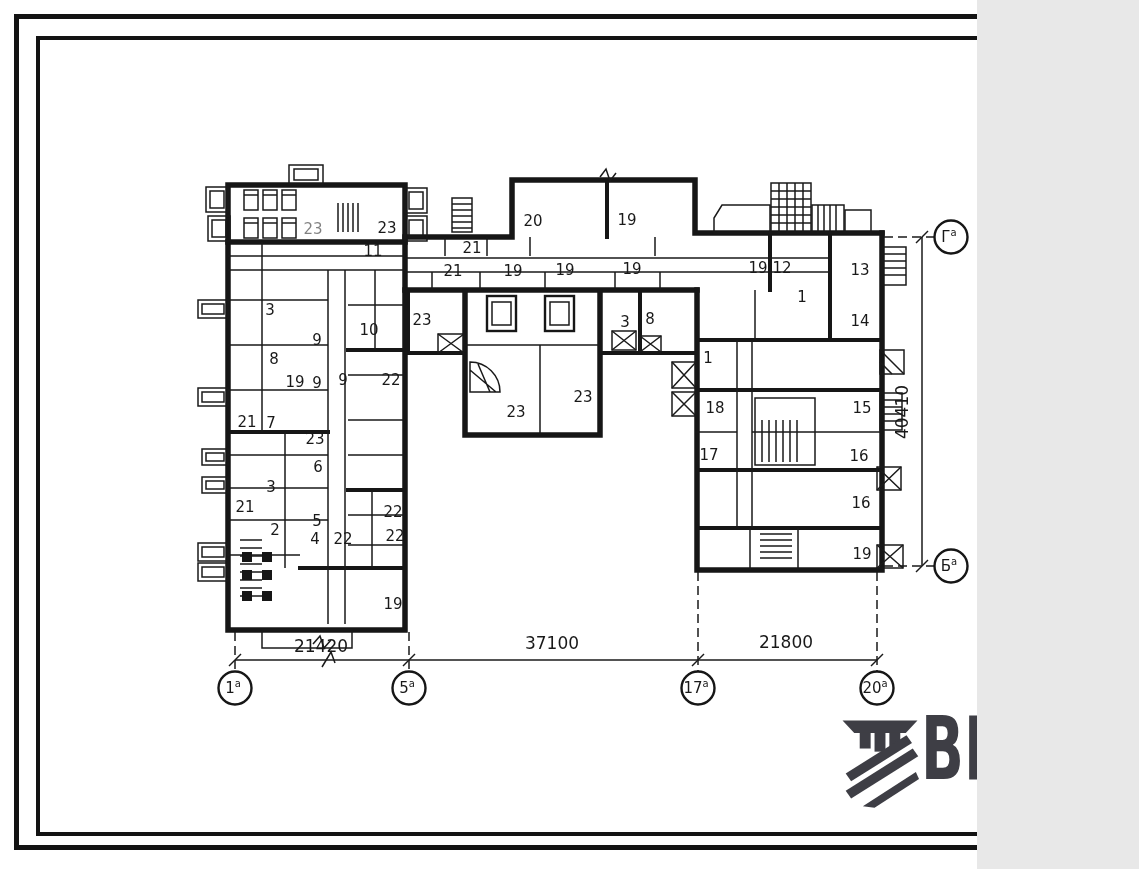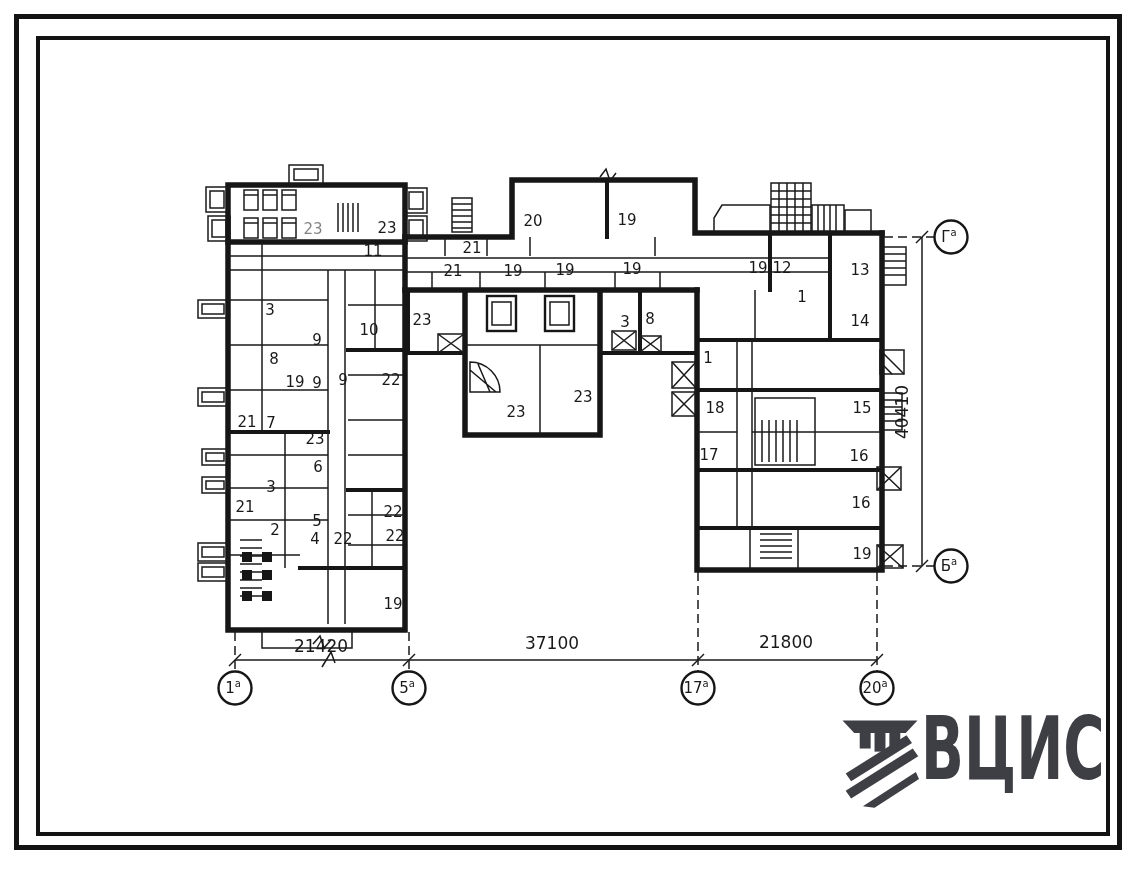--- a/index.html
+++ b/index.html
@@ -1,16 +1,16 @@
 <!DOCTYPE html>
 <html><head>
 <meta charset="utf-8">
 <style>
   html,body{margin:0;padding:0;background:#e8e8e8;}
-  #page{position:relative;width:1139px;height:869px;background:#ffffff;overflow:hidden;
+  #page{position:relative;width:977px;height:869px;background:#ffffff;overflow:hidden;
         font-family:"DejaVu Sans",sans-serif;}
   .frame-outer{position:absolute;left:14px;top:14px;width:1098px;height:826px;border:5px solid #131313;}
   .frame-inner{position:absolute;left:36px;top:36px;width:1066px;height:792px;border:4px solid #131313;}
   #plan-svg{position:absolute;left:0;top:0;}
   
   .w5{stroke:#161616;stroke-width:5.5;fill:none;stroke-linecap:square}
   .w4{stroke:#161616;stroke-width:4;fill:none;stroke-linecap:square}
   .w2{stroke:#161616;stroke-width:2.4;fill:none}
   .thin{stroke:#1a1a1a;stroke-width:1.5;fill:none}
   .dash{stroke-dasharray:9 5}

